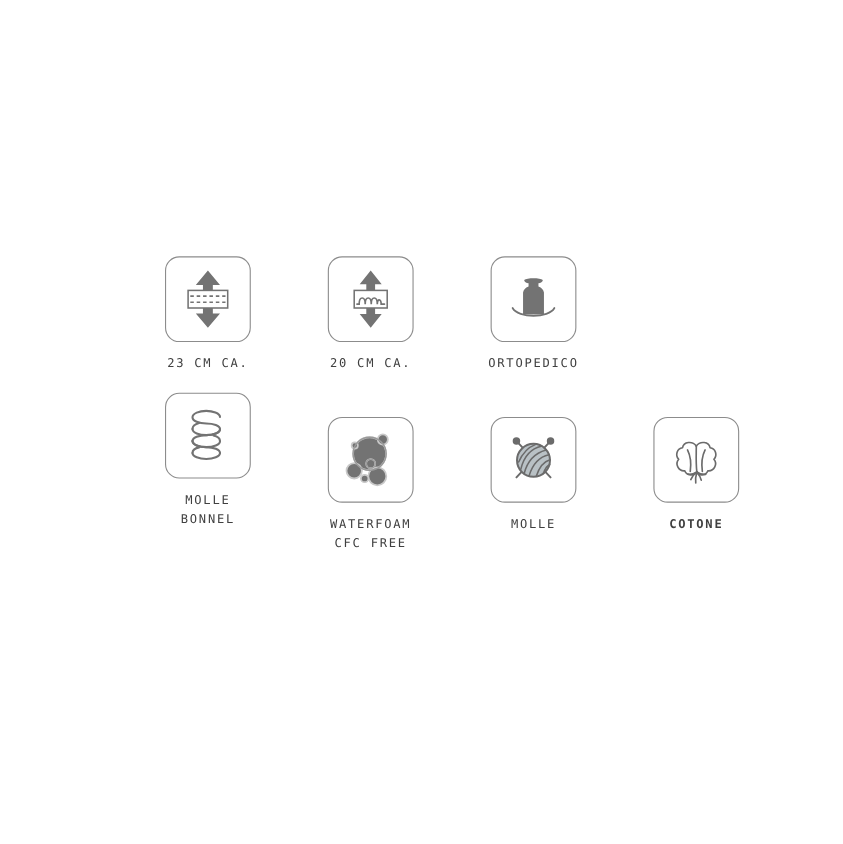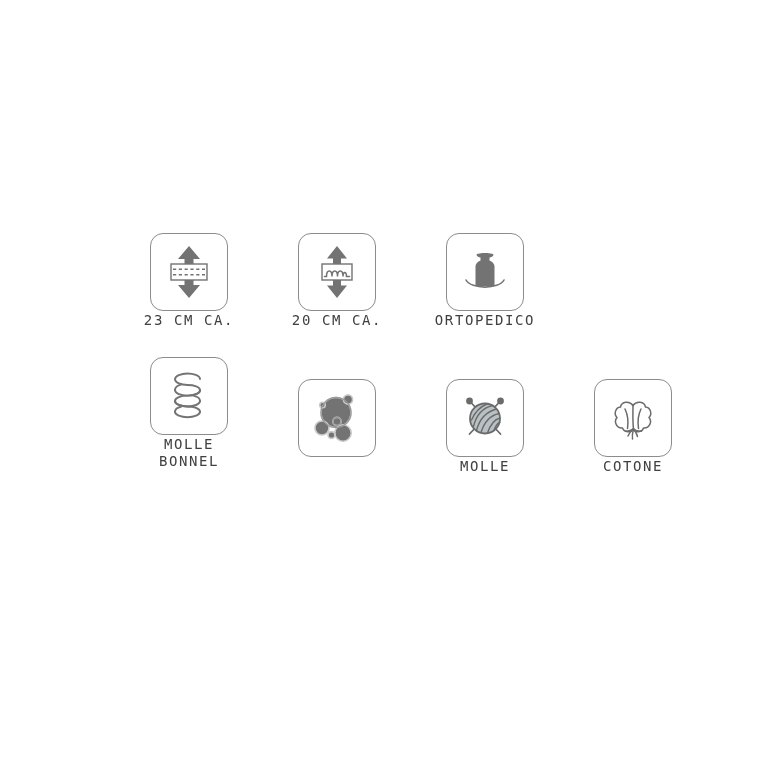--- a/index.html
+++ b/index.html
@@ -33,37 +33,37 @@
     border: 1.6px solid #8c8c8c;
     border-radius: 13px;
     background: #ffffff;
     box-sizing: border-box;
     display: flex;
     align-items: center;
     justify-content: center;
   }
   .tile svg { display: block; }
   .badge-label {
-    margin-top: 1px;
-    font-size: 14px;
+    margin-top: 11px;
+    font-size: 11px;
     letter-spacing: 1.6px;
     color: #404040;
     line-height: 17px;
     white-space: pre-line;
     font-family: "DejaVu Sans Mono", "Liberation Mono", monospace;
   }
   
   .pos-r1c1 { left: 115px; top: 233px; }
   .pos-r1c2 { left: 263px; top: 233px; }
   .pos-r1c3 { left: 411px; top: 233px; }
   
   .pos-r2c1 { left: 115px; top: 357px; }
   .pos-r2c2 { left: 263px; top: 379px; }
   .pos-r2c3 { left: 411px; top: 379px; }
-  .pos-r2c4 { left: 559px; top: 379px; }
+  .pos-r2c4 { left: 559px; top: 379px; font-weight: bold; }
 </style>
 </head>
 <body>
 
 <div id="badge-grid">
 
   <div class="badge pos-r1c1">
     <div class="tile">
       <span>
         <svg width="60" height="60" viewBox="0 0 60 60">
@@ -141,20 +141,22 @@
             <circle cx="30" cy="33.5" r="4.1"></circle>
             <circle cx="15" cy="40" r="7"></circle>
             <circle cx="36" cy="45" r="8.2"></circle>
             <circle cx="24.5" cy="47" r="3.4"></circle>
           </g>
           <circle cx="29" cy="24.5" r="15" fill="none" stroke="#9a9a9a" stroke-width="1.3"></circle>
           <circle cx="30" cy="33.5" r="4.1" fill="none" stroke="#9a9a9a" stroke-width="1.2"></circle>
         </svg>
       </span>
     </div>
+    <div class="badge-label">WATERFOAM
+CFC FREE</div>
   </div>
 
   <div class="badge pos-r2c3">
     <div class="tile">
       <span>
         <svg width="60" height="60" viewBox="0 0 60 60">
           <g stroke="#6b6b6b" stroke-width="1.8" stroke-linecap="round">
             <line x1="15" y1="13.5" x2="45.5" y2="46"></line>
             <line x1="45" y1="13.5" x2="14.5" y2="46"></line>
           </g>

